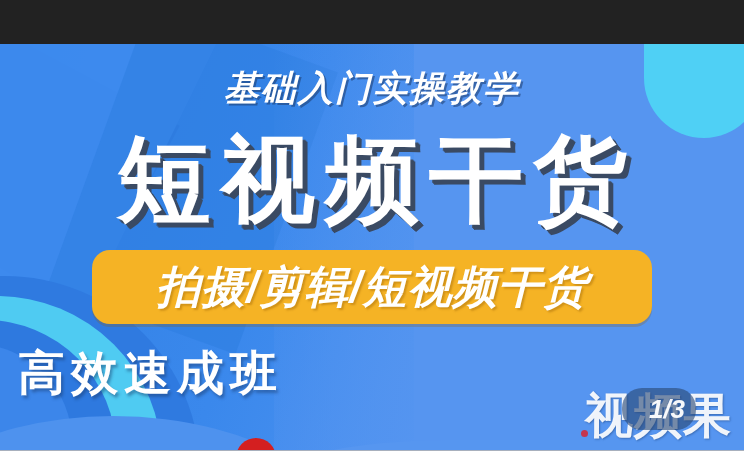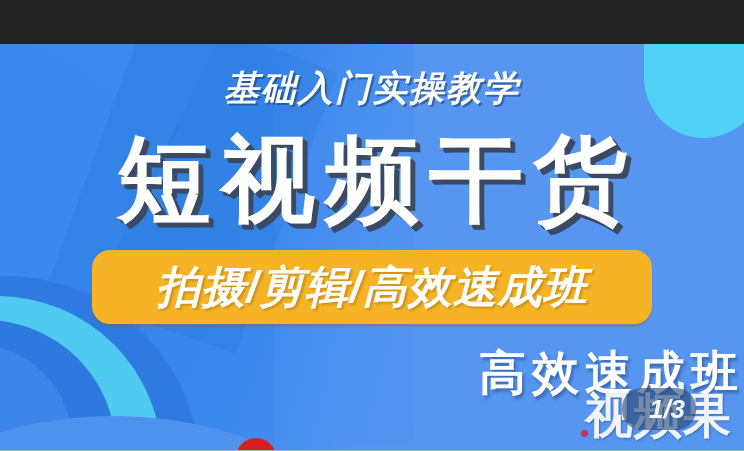--- a/index.html
+++ b/index.html
@@ -175,21 +175,21 @@
     font-weight:bold;
     font-style:italic;
     letter-spacing:1px;
     color:#ffffff;
     text-shadow:2px 2px 2px rgba(140,85,0,.35);
     white-space:nowrap;
   }
   .subline{
     position:absolute;
     top:298px;left:12px;right:0;
-    text-align:right;
+    text-align:left;
     font-size:47px;
     font-weight:bold;
     letter-spacing:6px;
     text-indent:6px;
     color:#ffffff;
     text-shadow:2px 3px 3px rgba(25,55,105,.45);
     white-space:nowrap;
   }
   
   .watermark{
@@ -266,21 +266,21 @@
   <div class="wave-bl"></div>
   <div class="wave-bl2"></div>
   <div class="red-dome"></div>
   <div class="bottom-strip"></div>
 
   <div class="kicker">基础入门实操教学</div>
 
   <div class="headline">短视频干货</div>
 
   <div class="ribbon"></div>
-  <div class="ribbon-text">拍摄/剪辑/高效速成班</div>
+  <div class="ribbon-text">拍摄/剪辑/短视频干货</div>
 
   <div class="subline">高效速成班</div>
 
   <div class="watermark">
     <div class="wm-cn">视频果</div>
     <div class="wm-dot"></div>
   </div>
 
   <div class="page-badge">1/3</div>
 

